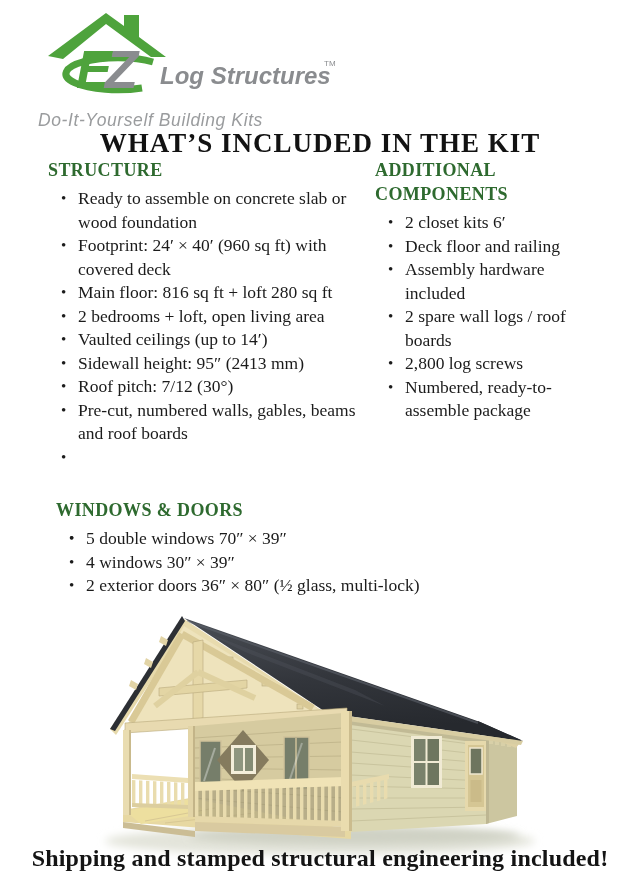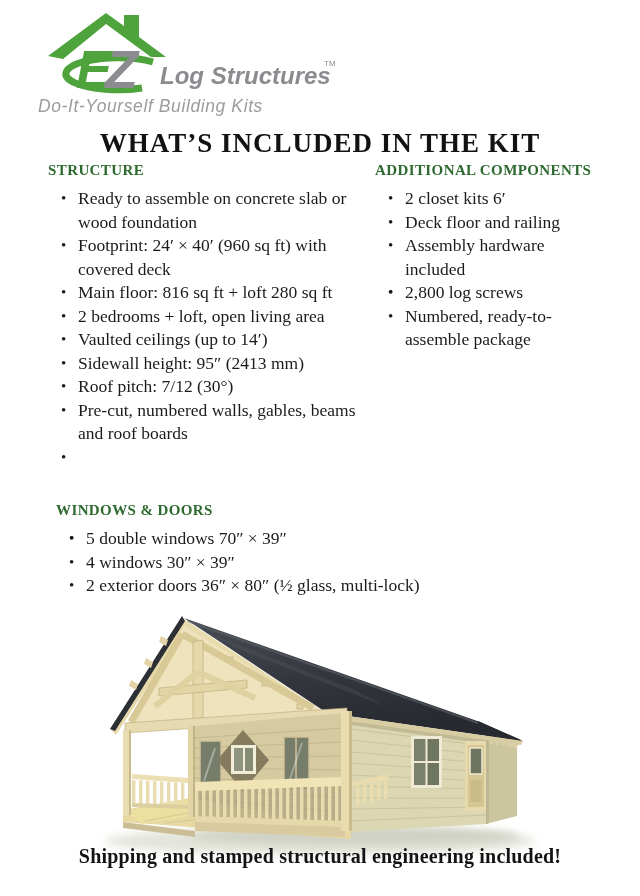--- a/index.html
+++ b/index.html
@@ -2,45 +2,45 @@
 <html><head>
 <meta charset="utf-8">
 <style>
   html,body{margin:0;padding:0;background:#ffffff;}
   .page{position:relative;width:640px;height:896px;background:#ffffff;overflow:hidden;
         font-family:"Liberation Serif", serif;color:#1b1b1b;}
 
   
   .logo{position:absolute;left:28px;top:10px;width:330px;height:106px;}
   .logo svg{display:block;}
-  .tagline{position:absolute;left:10px;top:86px;width:320px;
+  .tagline{position:absolute;left:10px;top:100px;width:320px;
            font-family:"Liberation Sans", sans-serif;font-style:italic;
            font-size:17.5px;letter-spacing:.6px;color:#9a9c9e;font-weight:500;}
 
   
   .main-title{position:absolute;left:0;top:110px;width:640px;text-align:center;
               font-size:27px;font-weight:bold;letter-spacing:1px;color:#121212;}
 
   
-  .section-heading{font-size:15px;font-weight:bold;letter-spacing:.4px;
+  .section-heading{font-size:18px;font-weight:bold;letter-spacing:.4px;
                    color:#2e6a2f;line-height:24px;margin:0 0 5px 0;}
   .col-left{position:absolute;left:48px;top:158px;width:322px;}
   .col-right{position:absolute;left:375px;top:158px;width:225px;}
   .sec-windows{position:absolute;left:48px;top:498px;width:560px;margin-left:8px;}
 
   ul.bullets{list-style:none;margin:0;padding:0;font-size:17.5px;line-height:23.5px;}
   ul.bullets li{position:relative;padding-left:30px;}
   ul.bullets .bullet{position:absolute;left:13px;top:0;font-size:15px;}
 
   
   .cabin{position:absolute;left:55px;top:610px;width:528px;height:250px;}
 
   
   .footer-note{position:absolute;left:0;top:845px;width:640px;text-align:center;
-               font-size:20px;font-weight:bold;color:#141414;letter-spacing:.2px;}
+               font-size:24px;font-weight:bold;color:#141414;letter-spacing:.2px;}
 </style>
 </head>
 <body>
 
 <div class="page">
 
   <div class="logo">
     <svg width="330" height="86" viewBox="0 0 330 86">
 
       <path d="M125,52 A52,16 0 1 0 114,78" fill="none" stroke="#4ea33c" stroke-width="7"></path>
@@ -73,21 +73,21 @@
         <li><span class="bullet">•</span></li>
       </ul>
   </div>
 
   <div class="col-right">
     <h2 class="section-heading">ADDITIONAL COMPONENTS</h2>
     <ul class="bullets">
         <li><span class="bullet">•</span><span>2 closet kits 6′</span></li>
         <li><span class="bullet">•</span><span>Deck floor and railing</span></li>
         <li><span class="bullet">•</span><span>Assembly hardware included</span></li>
-        <li><span class="bullet">•</span></li>
+        <li><span class="bullet">•</span><span>2 spare wall logs / roof boards</span></li>
         <li><span class="bullet">•</span><span>2,800 log screws</span></li>
         <li><span class="bullet">•</span><span>Numbered, ready-to-assemble package</span></li>
       </ul>
   </div>
 
   <div class="sec-windows">
     <h2 class="section-heading">WINDOWS &amp; DOORS</h2>
     <ul class="bullets">
         <li><span class="bullet">•</span></li>
         <li><span class="bullet">•</span><span>5 double windows 70″ × 39″</span></li>

